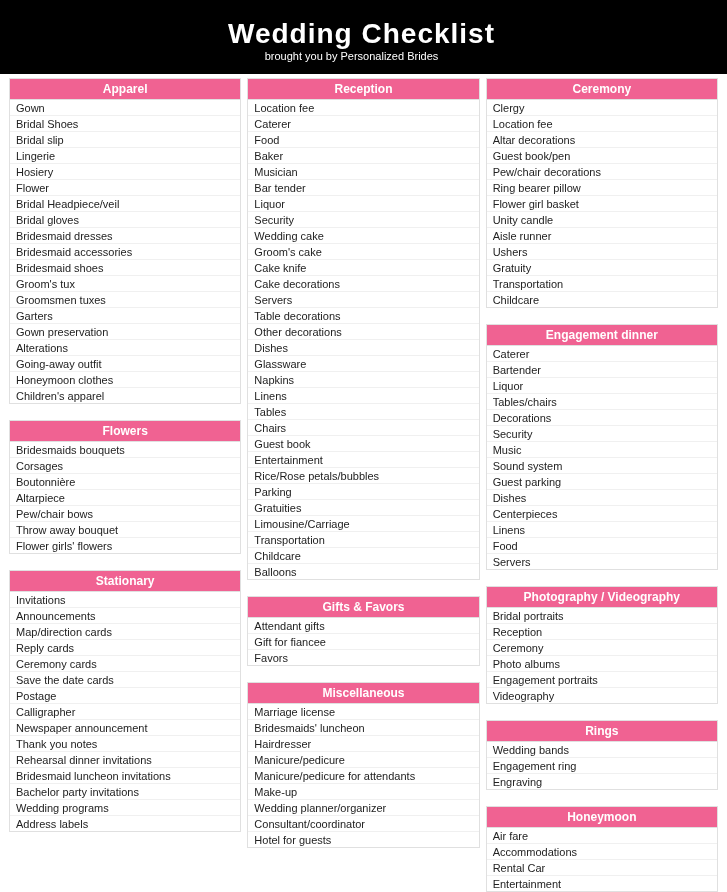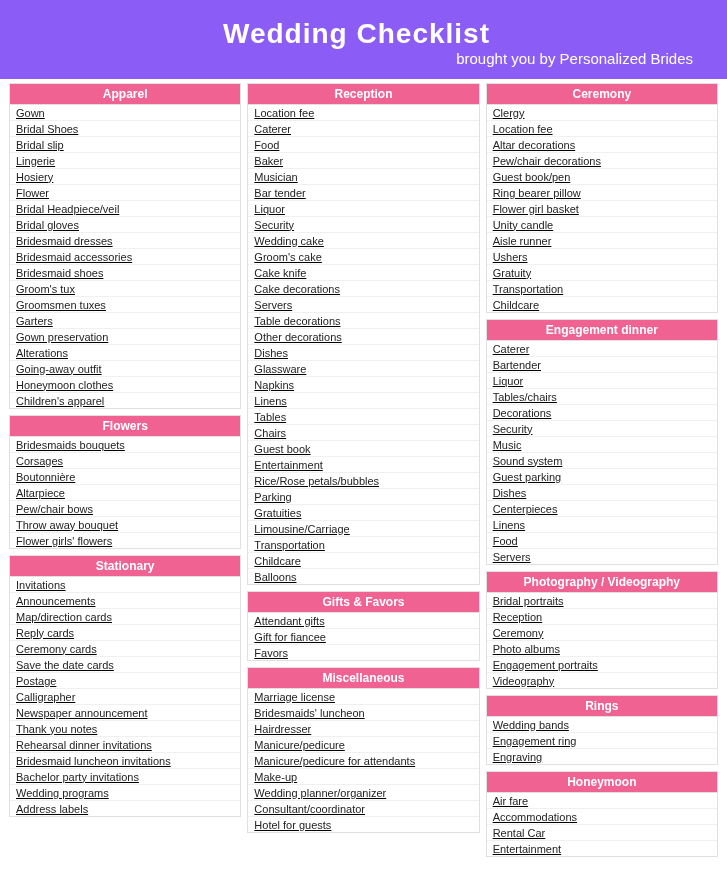--- a/index.html
+++ b/index.html
@@ -3,34 +3,33 @@
   <meta charset="utf-8">
   <style>
     * { margin: 0; padding: 0; box-sizing: border-box; }
     body {
       font-family: Arial, sans-serif;
       font-size: 11px;
       background: #fff;
       width: 727px;
     }
     .header {
-      background: #8b5cf6;
+      background: #000000;
       text-align: center;
-      padding: 18px 14px 8px 0;
+      padding: 18px 4px 8px 0;
     }
     .header h1 {
       color: #fff;
       font-size: 28px;
       font-weight: bold;
       letter-spacing: 1px;
     }
     .header .subtitle {
       color: #fff;
-      font-size: 15px;
-      text-align: right;
+      font-size: 11px;
       padding-right: 20px;
       padding-bottom: 4px;
     }
     .content {
       display: flex;
       gap: 0;
       padding: 4px 6px;
       background: #fff;
     }
     .col {
@@ -43,22 +42,21 @@
       font-weight: bold;
       font-size: 12px;
       text-align: center;
       padding: 3px 4px;
       margin-bottom: 0;
       border: 1px solid #e0e0e0;
     }
     .section-items {
       border: 1px solid #e0e0e0;
       border-top: none;
-      margin-bottom: 6px;
-      text-decoration: underline;
+      margin-bottom: 16px;
     }
     .item {
       padding: 1.5px 6px;
       border-bottom: 1px solid #f0f0f0;
       color: #222;
       font-size: 11px;
       background: #fff;
     }
     .item:last-child {
       border-bottom: none;
@@ -193,22 +191,22 @@
         </div>
       </div>
     </div>
     <div class="col">
       <div class="section">
         <div class="section-header">Ceremony</div>
         <div class="section-items">
           <div class="item">Clergy</div>
           <div class="item">Location fee</div>
           <div class="item">Altar decorations</div>
+          <div class="item">Guest book/pen</div>
           <div class="item">Pew/chair decorations</div>
-          <div class="item">Guest book/pen</div>
           <div class="item">Ring bearer pillow</div>
           <div class="item">Flower girl basket</div>
           <div class="item">Unity candle</div>
           <div class="item">Aisle runner</div>
           <div class="item">Ushers</div>
           <div class="item">Gratuity</div>
           <div class="item">Transportation</div>
           <div class="item">Childcare</div>
         </div>
       </div>

